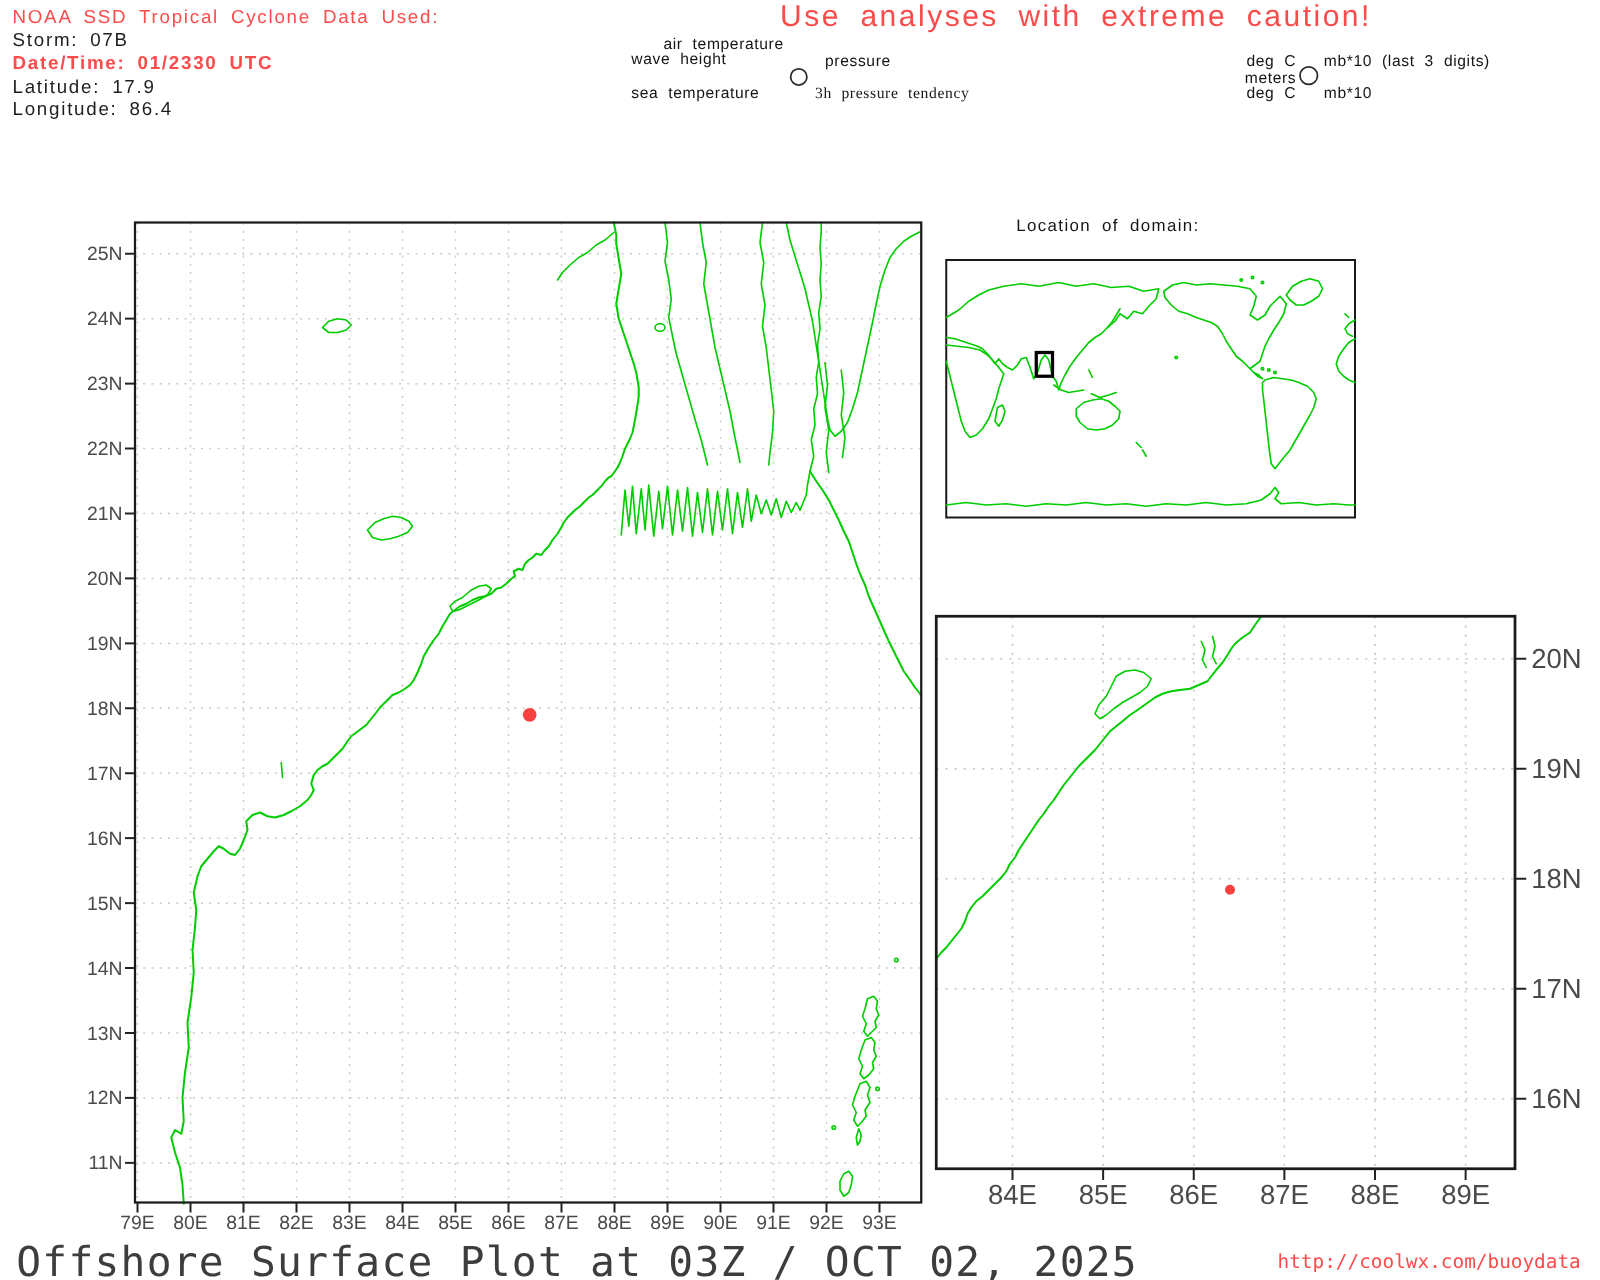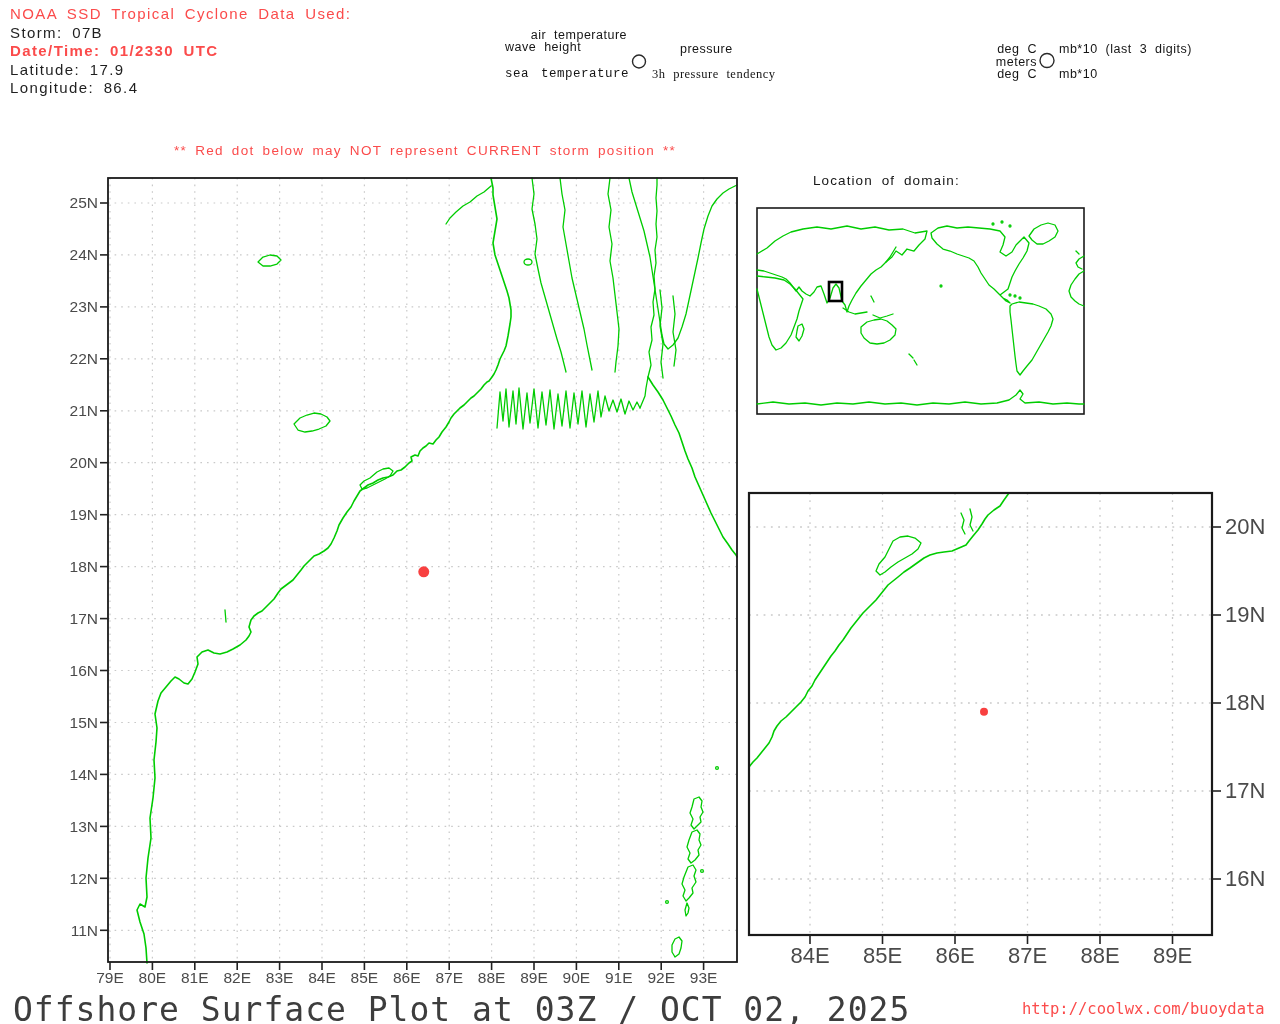--- a/index.html
+++ b/index.html
@@ -9,23 +9,23 @@
   html,body{margin:0;padding:0;background:#ffffff;}
   .stage{position:relative;width:1268px;height:1024px;background:#fff;overflow:hidden;
          font-family:"Liberation Sans",sans-serif;color:var(--ink);}
   .abs{position:absolute;white-space:nowrap;}
   .red{color:var(--red-text);}
   .bold{font-weight:bold;}
   #storm-info{left:10px;top:5px;font-size:15px;line-height:18.6px;letter-spacing:1.4px;word-spacing:4px;}
   #caution-banner{left:624px;top:0px;font-size:24px;letter-spacing:2px;word-spacing:7px;}
   .legend-txt{font-size:12.5px;letter-spacing:0.5px;word-spacing:4px;color:#151515;}
   #leg-air{left:505px;top:28px;width:122px;text-align:right;}
-  #leg-press{left:680px;top:42px;}
+  #leg-press{left:660px;top:42px;}
   #leg-wave{left:505px;top:40px;width:122px;text-align:left;}
-  #leg-sea{left:505px;top:67px;width:122px;text-align:center;font-family:Liberation Mono, monospace;}
+  #leg-sea{left:505px;top:67px;width:122px;text-align:left;}
   #leg-tend{left:652px;top:67px;font-family:Liberation Serif, serif;}
   #u-degc1{left:950px;top:42px;width:87px;text-align:right;}
   #u-mb1{left:1059px;top:42px;}
   #u-meters{left:950px;top:54.5px;width:87px;text-align:right;}
   #u-degc2{left:950px;top:67px;width:87px;text-align:right;}
   #u-mb2{left:1059px;top:67px;}
   #storm-warning{left:174px;top:143px;font-size:13.5px;letter-spacing:1.3px;word-spacing:3px;}
   #inset-title{left:813px;top:173px;font-size:13.5px;letter-spacing:1.1px;word-spacing:4px;color:#161616;}
   #footer-title{left:13px;top:990px;font-family:"DejaVu Sans Mono",monospace;font-size:33px;
                 letter-spacing:1px;color:#3d3d3d;}
@@ -41,34 +41,34 @@
 <div class="stage">
 
   <div class="abs" id="storm-info">
     <div class="red">NOAA SSD Tropical Cyclone Data Used:</div>
     <div>Storm: 07B</div>
     <div class="red bold">Date/Time: 01/2330 UTC</div>
     <div>Latitude: 17.9</div>
     <div>Longitude: 86.4</div>
   </div>
 
+  <div class="abs red" id="caution-banner">Use analyses with extreme caution!</div>
 
   <div class="abs legend-txt" id="leg-air">air temperature</div>
   <div class="abs legend-txt" id="leg-press">pressure</div>
   <div class="abs legend-txt" id="leg-wave">wave height</div>
   <div class="abs legend-txt" id="leg-sea">sea temperature</div>
   <div class="abs legend-txt" id="leg-tend">3h pressure tendency</div>
 
   <div class="abs legend-txt" id="u-degc1">deg C</div>
   <div class="abs legend-txt" id="u-mb1">mb*10 (last 3 digits)</div>
   <div class="abs legend-txt" id="u-meters">meters</div>
   <div class="abs legend-txt" id="u-degc2">deg C</div>
   <div class="abs legend-txt" id="u-mb2">mb*10</div>
 
-  <div class="abs red" id="storm-warning">** Red dot below may NOT represent CURRENT storm position **</div>
 
   <div class="abs" id="inset-title">Location of domain:</div>
 
   <div class="abs" id="footer-title">Offshore Surface Plot at 03Z / OCT 02, 2025</div>
   <div class="abs" id="footer-url">http://coolwx.com/buoydata</div>
 
   <svg class="abs" width="1280" height="1024" style="left:0;top:0">
 
     <circle cx="639" cy="61.5" r="6.5" fill="none" stroke="#2a2a2a" stroke-width="1.4"></circle>
     <circle cx="1047" cy="60.5" r="7" fill="none" stroke="#2a2a2a" stroke-width="1.4"></circle>

